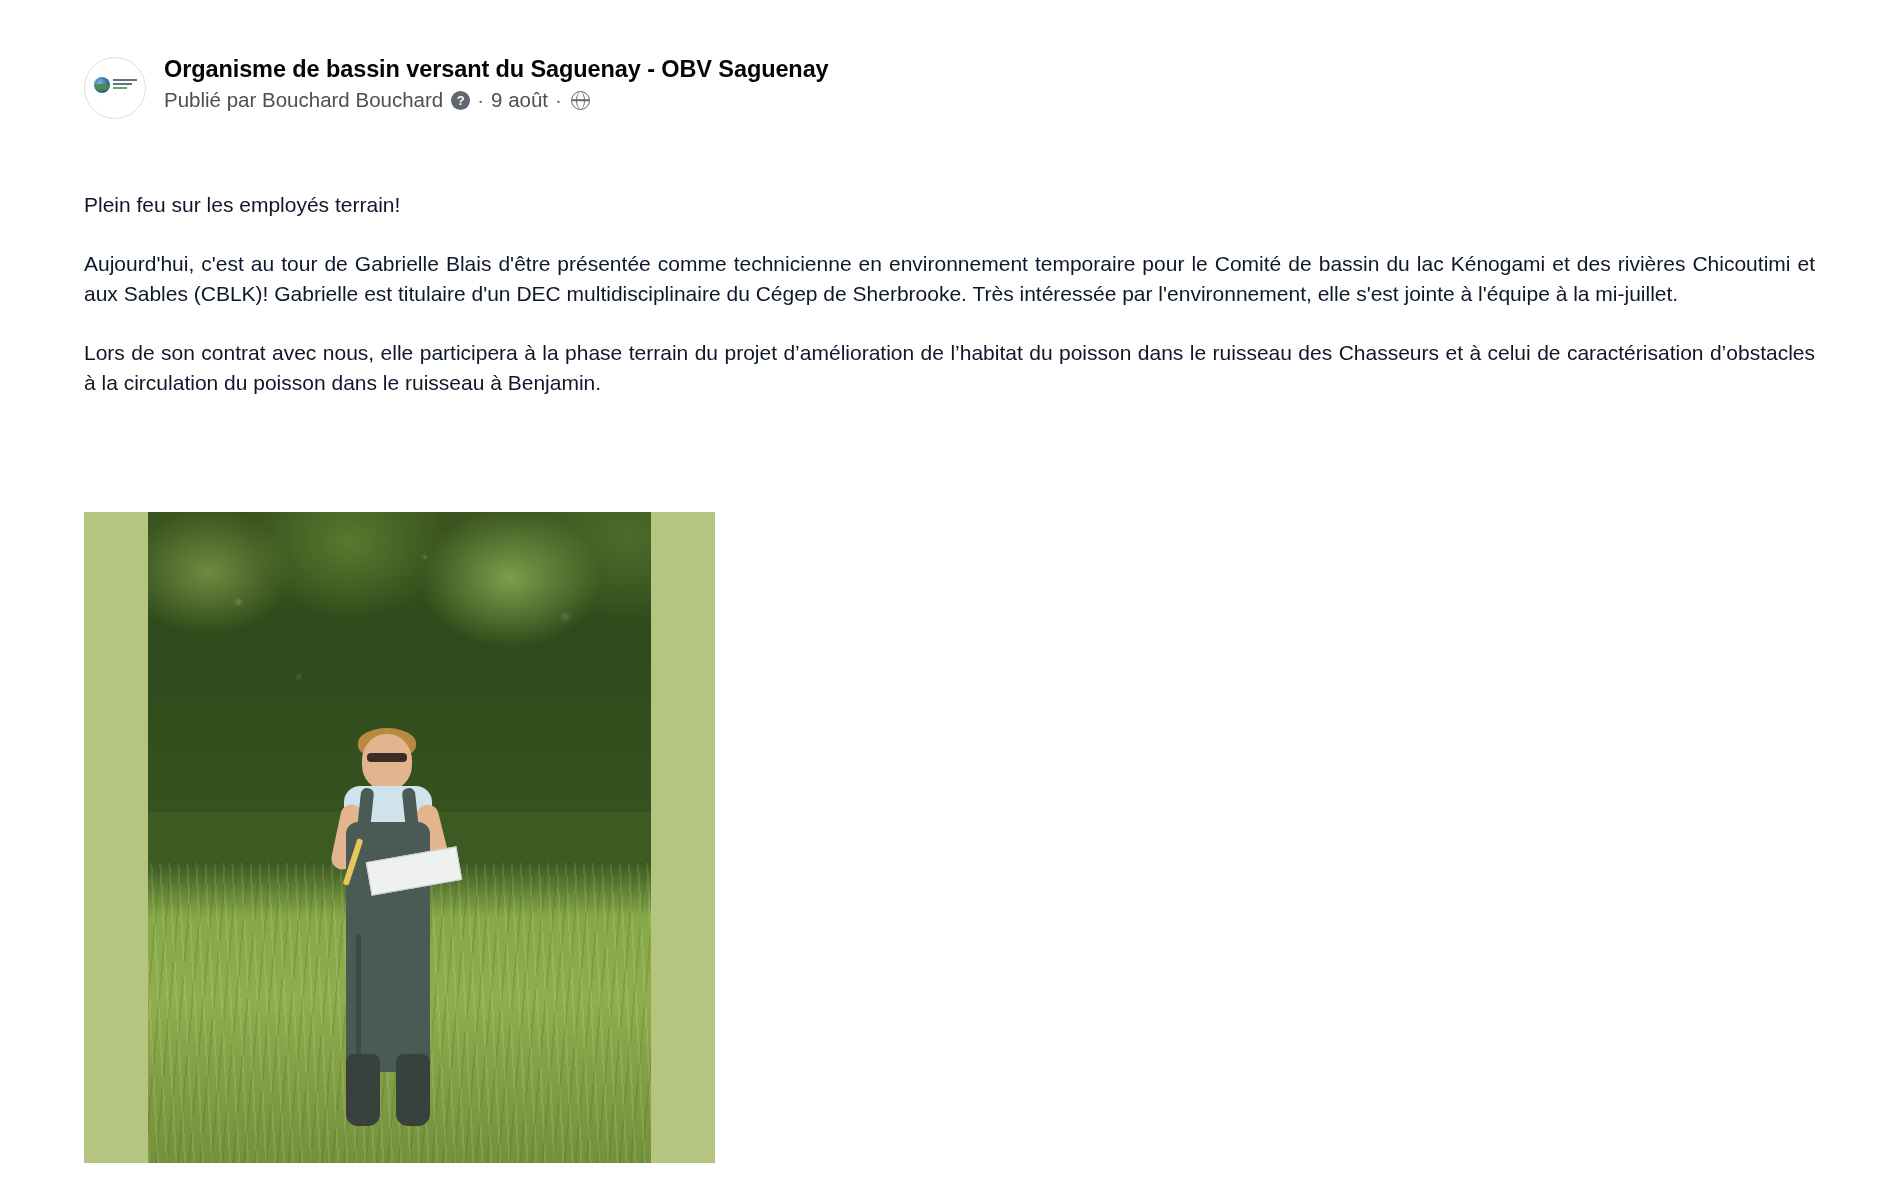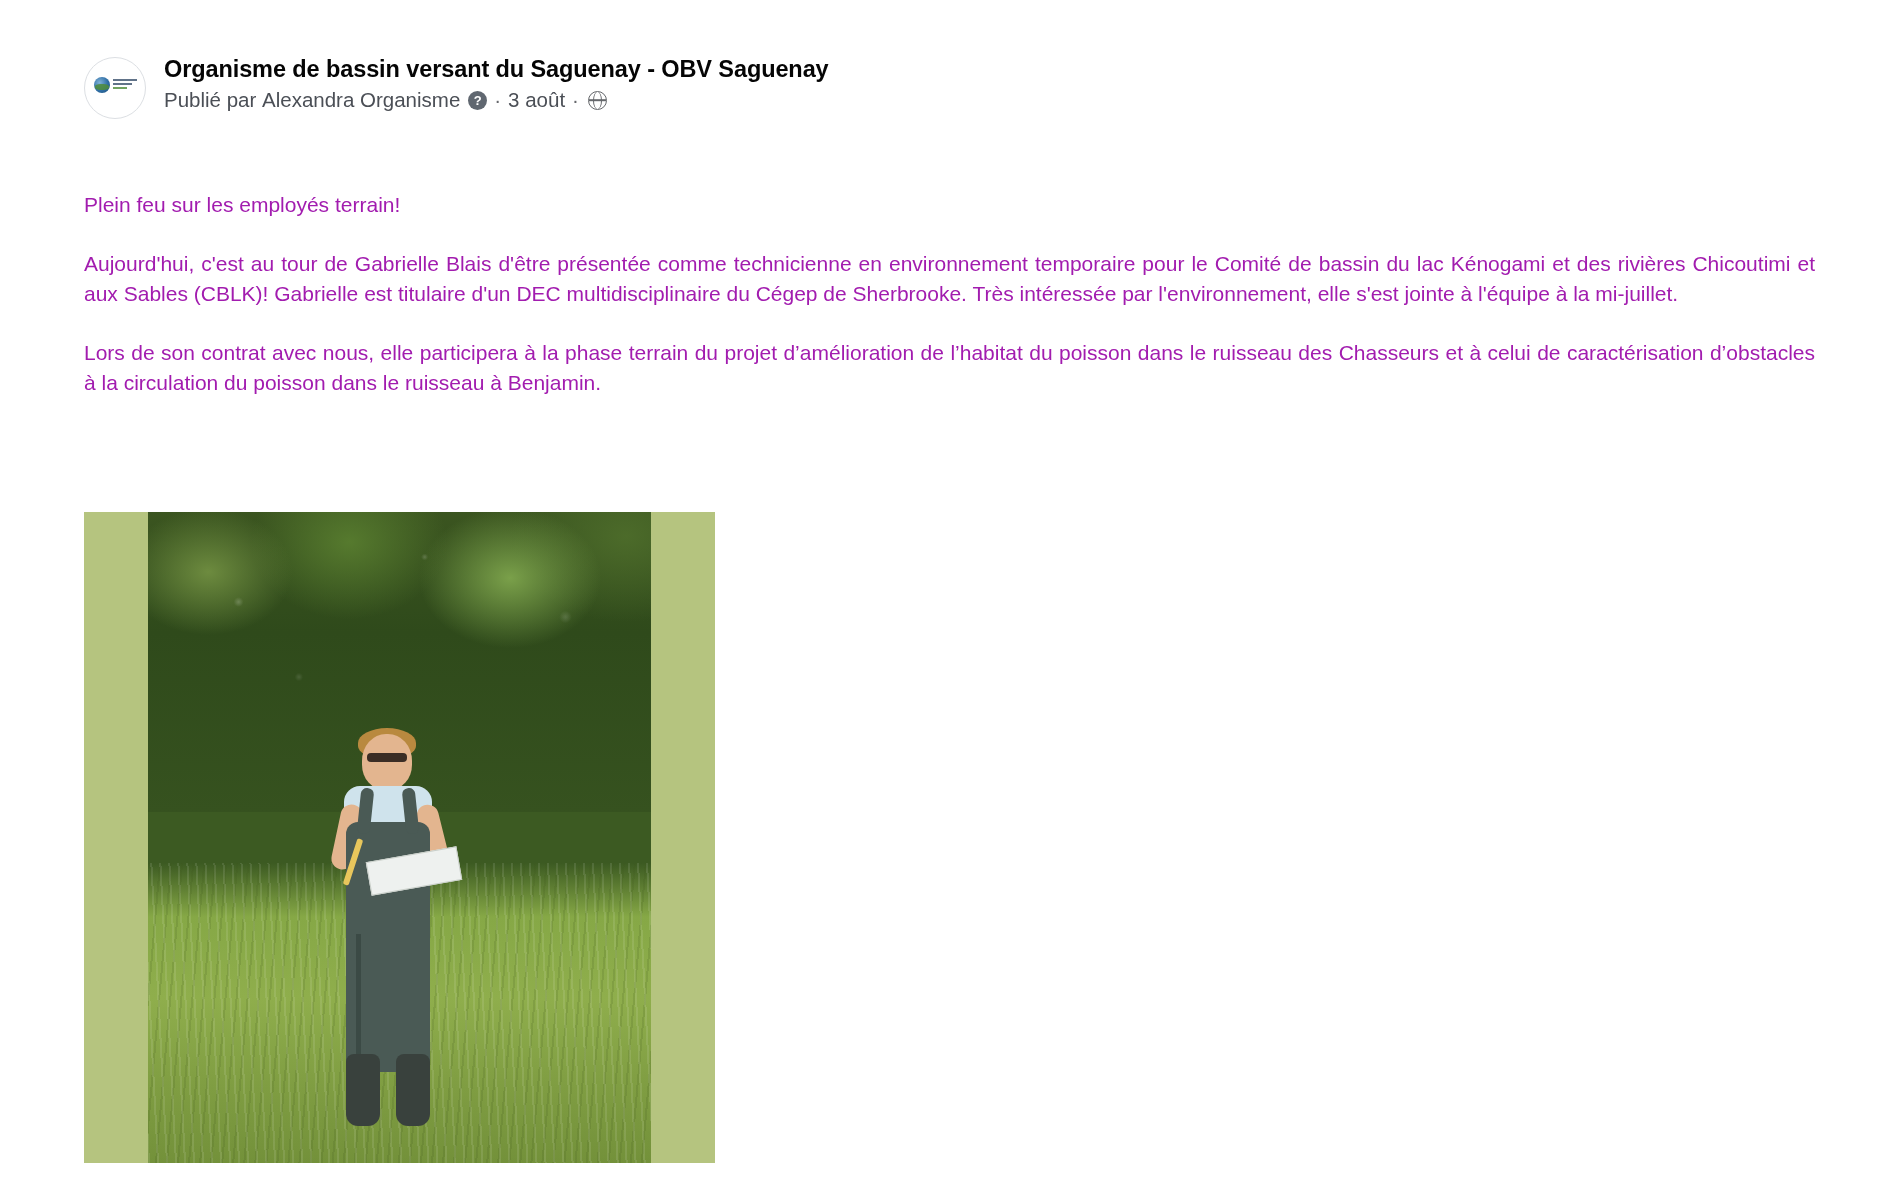--- a/index.html
+++ b/index.html
@@ -150,21 +150,21 @@
   }
 
   
   .post-body {
     position: absolute;
     left: 84px;
     top: 190px;
     width: 1731px;
     font-size: 21px;
     line-height: 30px;
-    color: #a21caf;
+    color: #0f172a;
   }
   .post-body p {
     margin: 0 0 29px 0;
     text-align: justify;
     text-justify: inter-word;
   }
   .post-body p:last-child { margin-bottom: 16px; }
   .para-plain { text-align: left; }
 
   
@@ -360,24 +360,24 @@
         <i></i>
           <i></i>
           <i></i>
       </span>
     </div>
     <div class="header-text">
       <div class="page-name">Organisme de bassin versant du Saguenay - OBV Saguenay</div>
       <div class="meta-line">
         <span>Publié par</span>
         <span>&nbsp;</span>
-        <span>Alexandra Organisme</span>
+        <span>Bouchard Bouchard</span>
         <span class="badge-q">?</span>
         <span class="sep">·</span>
-        <span>3 août</span>
+        <span>9 août</span>
         <span class="sep">·</span>
         <span class="globe-icon"></span>
       </div>
     </div>
   </div>
 
   <div class="post-body">
     <p class="para-plain">Plein feu sur les employés terrain!</p>
     <p>Aujourd'hui, c'est au tour de Gabrielle Blais d'être présentée comme technicienne en environnement temporaire pour le Comité de bassin du lac Kénogami et des rivières Chicoutimi et aux Sables (CBLK)! Gabrielle est titulaire d'un DEC multidisciplinaire du Cégep de Sherbrooke. Très intéressée par l'environnement, elle s'est jointe à l'équipe à la mi-juillet.</p>
     <p>Lors de son contrat avec nous, elle participera à la phase terrain du projet d’amélioration de l’habitat du poisson dans le ruisseau des Chasseurs et à celui de caractérisation d’obstacles à la circulation du poisson dans le ruisseau à Benjamin.</p>

